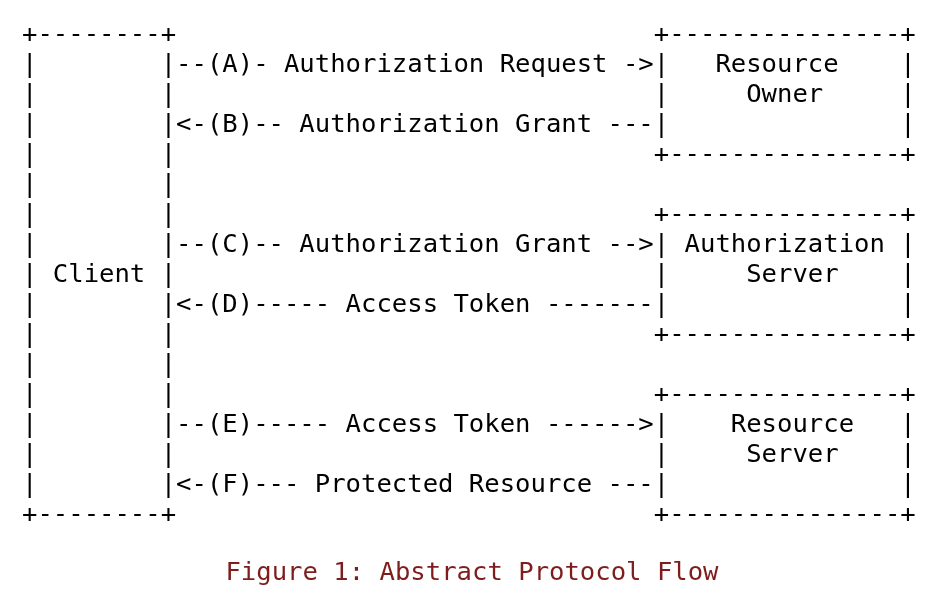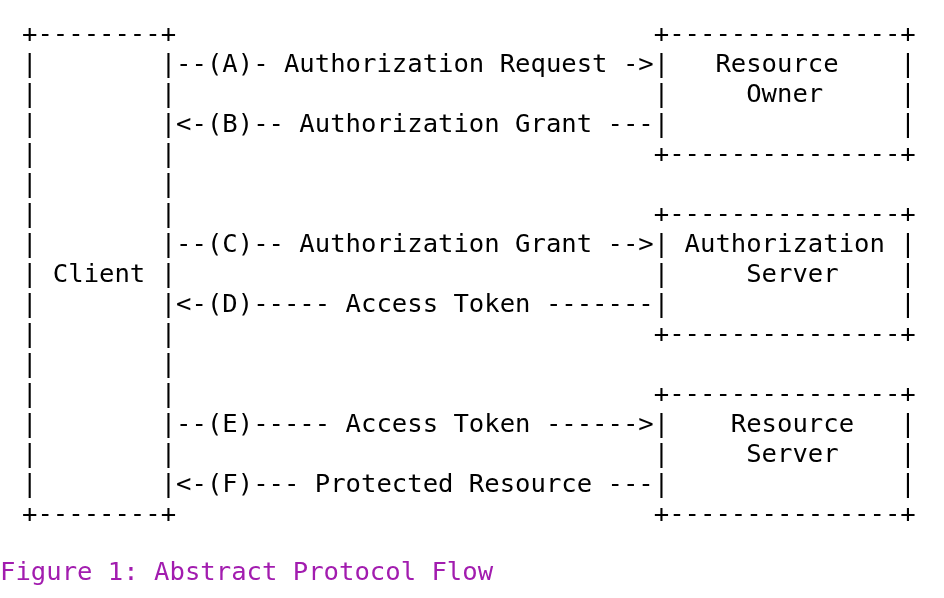--- a/index.html
+++ b/index.html
@@ -33,25 +33,26 @@
     white-space: pre;
     color: #000000;
     font-weight: 400;
     -webkit-font-smoothing: antialiased;
   }
   .caption {
     position: absolute;
     left: 0;
     top: 556px;
     width: 944px;
+    text-align: center;
     font-family: "DejaVu Sans Mono", "Liberation Mono", monospace;
     font-size: 25.6px;
     line-height: 30px;
     white-space: pre;
-    color: #a21caf;
+    color: #7f1d1d;
   }
 </style>
 </head>
 <body>
 
 <div id="figure-root">
 
   <pre class="ascii-art">+--------+                               +---------------+
 |        |--(A)- Authorization Request -&gt;|   Resource    |
 |        |                               |     Owner     |

